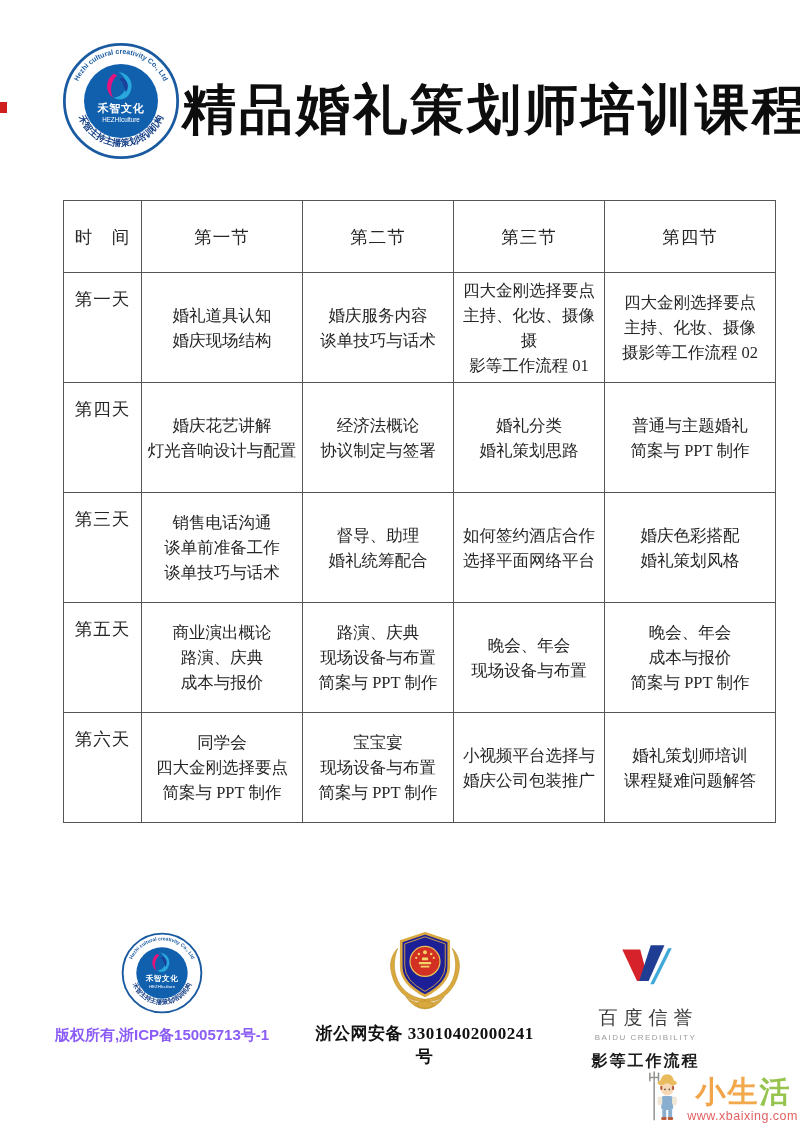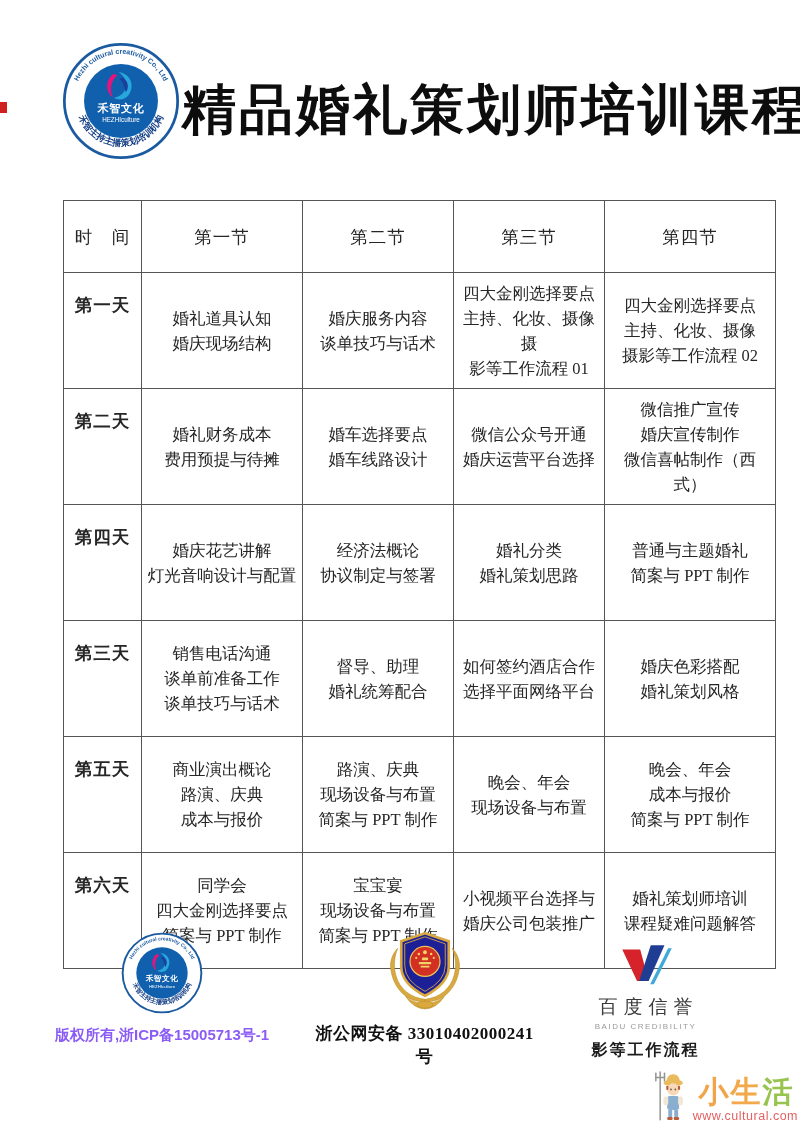--- a/index.html
+++ b/index.html
@@ -20,30 +20,30 @@
   table.course col.c0{width:78px}
   table.course col.c1{width:161px}
   table.course col.c2{width:151px}
   table.course col.c3{width:151px}
   table.course col.c4{width:171px}
   table.course th, table.course td{border:1px solid #555;text-align:center;padding:0 4px;}
   table.course th{height:71px;font-size:17.5px;font-weight:normal;vertical-align:middle;
       white-space:pre-line;letter-spacing:1px;}
   table.course td{height:95px;font-size:16.5px;line-height:25px;vertical-align:middle;
       white-space:pre-line;}
-  table.course td.day{font-size:17.5px;vertical-align:top;padding-top:20px;letter-spacing:1px;font-weight:bold;}
+  table.course td.day{font-size:17.5px;vertical-align:top;padding-top:14px;letter-spacing:1px;}
 
   
   .f-block{position:absolute;text-align:center;}
   .f-left{left:52px;top:932px;width:220px;}
   .f-center{left:312px;top:928px;width:225px;font-family:Liberation Serif, serif;}
   .f-right{left:548px;top:942px;width:195px;}
   .f-left .copyright{margin-top:8px;font-size:15px;font-weight:bold;color:#8b5cf6;}
   .f-center .police-no{margin-top:6px;font-size:17px;font-weight:bold;color:#111;letter-spacing:0.5px;}
-  .f-right .baidu-cn{margin-top:3px;font-size:19px;color:#3a3a3a;letter-spacing:6px;text-indent:6px;}
+  .f-right .baidu-cn{margin-top:14px;font-size:19px;color:#3a3a3a;letter-spacing:6px;text-indent:6px;}
   .f-right .baidu-en{margin-top:2px;font-size:8px;color:#9a9a9a;letter-spacing:1.5px;}
   .f-right .baidu-cert{margin-top:9px;font-size:16px;font-weight:bold;color:#1c1c1c;letter-spacing:2px;}
 
   
   .watermark{position:absolute;right:2px;bottom:5px;display:flex;align-items:flex-end;opacity:0.92;}
   .wm-text{display:flex;flex-direction:column;align-items:center;margin-left:2px;}
   .wm-chars{display:flex;font-weight:bold;font-size:30px;line-height:32px;}
   .wm-chars span{margin:0 1px;}
   .wm-c0{color:#f09d3a}
   .wm-c1{color:#f0a23c}
@@ -108,32 +108,20 @@
         <td>婚庆服务内容
 谈单技巧与话术</td>
         <td>四大金刚选择要点
 主持、化妆、摄像摄
 影等工作流程 01</td>
         <td>四大金刚选择要点
 主持、化妆、摄像
 摄影等工作流程 02</td>
       </tr>
       <tr>
-        <td class="day">第二天</td>
-        <td>婚礼财务成本
-费用预提与待摊</td>
-        <td>婚车选择要点
-婚车线路设计</td>
-        <td>微信公众号开通
-婚庆运营平台选择</td>
-        <td>微信推广宣传
-婚庆宣传制作
-微信喜帖制作（西式）</td>
-      </tr>
-      <tr>
         <td class="day">第四天</td>
         <td>婚庆花艺讲解
 灯光音响设计与配置</td>
         <td>经济法概论
 协议制定与签署</td>
         <td>婚礼分类
 婚礼策划思路</td>
         <td>普通与主题婚礼
 简案与 PPT 制作</td>
       </tr>
@@ -263,17 +251,17 @@
       <rect x="20" y="36" width="3.6" height="7" fill="#7fa8cc"></rect>
       <rect x="13.5" y="42.5" width="5" height="2.8" rx="1.2" fill="#b5502a"></rect>
       <rect x="19.5" y="42.5" width="5" height="2.8" rx="1.2" fill="#b5502a"></rect>
     </svg>
     <div class="wm-text">
       <div class="wm-chars">
         <span class="wm-c0">小</span>
         <span class="wm-c1">生</span>
         <span class="wm-c2">活</span>
       </div>
-      <div class="wm-url">www.cultural.com</div>
+      <div class="wm-url">www.xbaixing.com</div>
     </div>
   </div>
 
 </div>
 
 </body></html>

